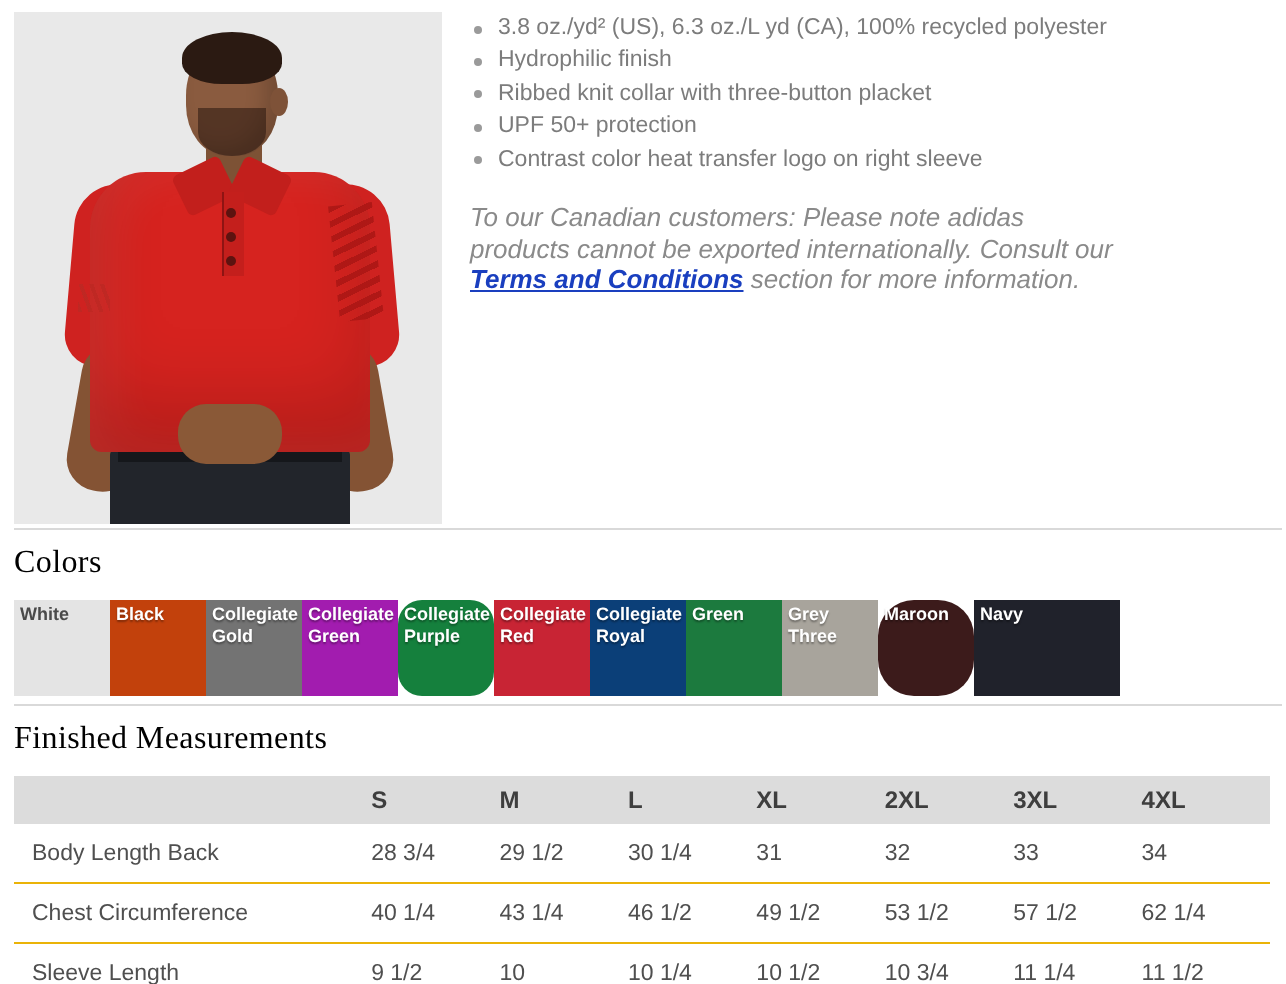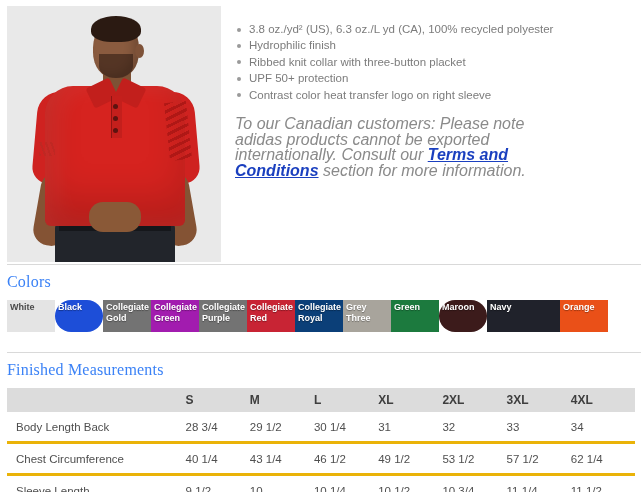--- a/index.html
+++ b/index.html
@@ -115,21 +115,21 @@
     position:absolute; left:52px; top:216px; width:112px; height:9px;
     background:#15171b;
   }
   .ph-buckle {
     position:absolute; left:98px; top:216px; width:14px; height:9px;
     background:#5a5d63;
   }
 
   .features {
     flex: 1 1 auto;
-    padding: 21px 8px 0 14px;
+    padding: 6px 8px 0 14px;
   }
   ul.feature-list {
     list-style: none;
     margin: 0;
     padding: 0;
   }
   ul.feature-list li {
     position: relative;
     padding-left: 14px;
     font-size: 11.5px;
@@ -141,21 +141,21 @@
     position: absolute;
     left: 2px;
     top: 6.5px;
     width: 4px;
     height: 4px;
     border-radius: 50%;
     background: #9a9a9a;
   }
   .disclaimer {
     margin-top: 13px;
-    font-size: 16px;
+    font-size: 13px;
     line-height: 15.5px;
     font-style: italic;
     color: #8a8a8a;
     max-width: 330px;
   }
   .disclaimer a {
     color: #1a3fbf;
     font-style: italic;
     text-decoration: underline;
     font-weight: bold;
@@ -163,34 +163,34 @@
 
   
   .rule {
     height: 1px;
     background: #d9d9d9;
     margin: 0 2px 0 7px;
   }
   .section-heading {
     font-family: "Liberation Serif", serif;
     font-size: 16px;
-    color: #3b82f6;
+    color: #000000;
     padding: 8px 0 9px 7px;
     letter-spacing: .2px;
   }
 
   
   .swatch-row {
     display: flex;
     margin-left: 7px;
     height: 40px;
   }
   .swatch {
     width: 48px;
-    height: 32px;
+    height: 48px;
     position: relative;
     flex: 0 0 auto;
   }
   .swatch-label {
     position: absolute;
     left: 3px;
     top: 2px;
     right: 1px;
     font-size: 9px;
     font-weight: bold;
@@ -221,21 +221,21 @@
     background: #dcdcdc;
     height: 24px;
     font-weight: bold;
     font-size: 12px;
     color: #3e3e3e;
     vertical-align: middle;
   }
   table.measure thead th:first-child { padding-left: 9px; }
   table.measure tbody td {
     height: 29px;
-    border-bottom: 3px solid #eab308;
+    border-bottom: 1px solid #eab308;
     vertical-align: middle;
   }
   table.measure tbody td:first-child { padding-left: 9px; }
   col.c-label { width: 178px; }
   col.c-size  { width: 64px; }
 </style>
 </head>
 <body>
 
 <div class="top-section">
@@ -279,52 +279,49 @@
   </div>
 </div>
 
 <div class="rule"></div>
 <div class="section-heading">Colors</div>
 
 <div class="swatch-row">
   <div class="swatch light" style="background: rgb(228, 228, 228);">
     <span class="swatch-label">White</span>
   </div>
-  <div class="swatch" style="background: #1d4ed8; border-radius: 16px;">
+  <div class="swatch" style="background: #c2410c;">
     <span class="swatch-label">Black</span>
   </div>
   <div class="swatch" style="background: #737373;">
     <span class="swatch-label">Collegiate Gold</span>
   </div>
   <div class="swatch" style="background: #a21caf;">
     <span class="swatch-label">Collegiate Green</span>
   </div>
-  <div class="swatch" style="background: #737373;">
+  <div class="swatch" style="background: #15803d; border-radius: 12px;">
     <span class="swatch-label">Collegiate Purple</span>
   </div>
   <div class="swatch" style="background: rgb(200, 36, 52);">
     <span class="swatch-label">Collegiate Red</span>
   </div>
   <div class="swatch" style="background: rgb(11, 63, 120); text-decoration: underline;">
     <span class="swatch-label">Collegiate Royal</span>
   </div>
+  <div class="swatch" style="background: rgb(28, 122, 62);">
+    <span class="swatch-label">Green</span>
+  </div>
   <div class="swatch" style="background: rgb(168, 164, 156);">
     <span class="swatch-label">Grey Three</span>
   </div>
-  <div class="swatch" style="background: rgb(28, 122, 62);">
-    <span class="swatch-label">Green</span>
-  </div>
   <div class="swatch" style="background: rgb(60, 27, 27); border-radius: 18px;">
     <span class="swatch-label">Maroon</span>
   </div>
   <div class="swatch" style="background: rgb(32, 34, 43); padding-left: 25px;">
     <span class="swatch-label">Navy</span>
-  </div>
-  <div class="swatch" style="background: rgb(234, 80, 24);">
-    <span class="swatch-label">Orange</span>
   </div>
 </div>
 
 <div class="rule" style="margin-top:12px"></div>
 <div class="section-heading">Finished Measurements</div>
 
 <table class="measure">
   <colgroup>
     <col class="c-label">
       <col class="c-size">

